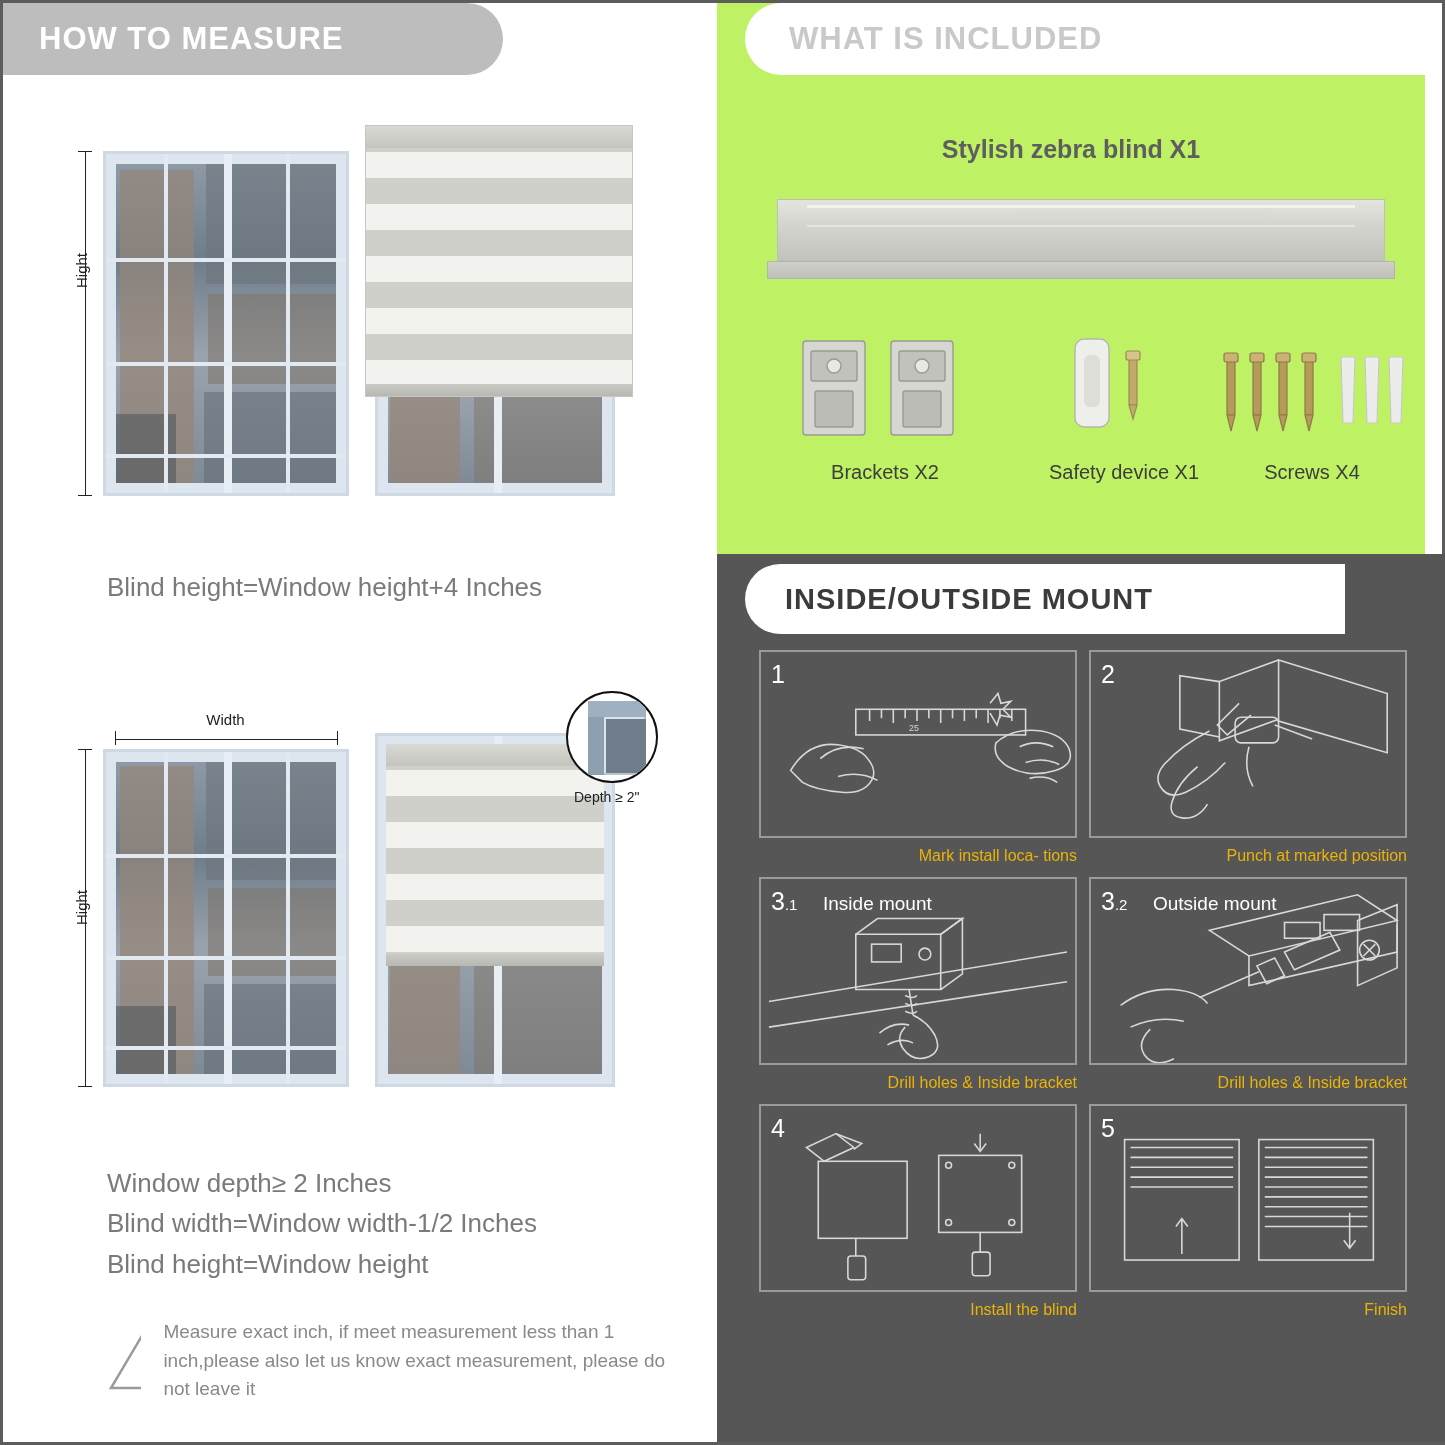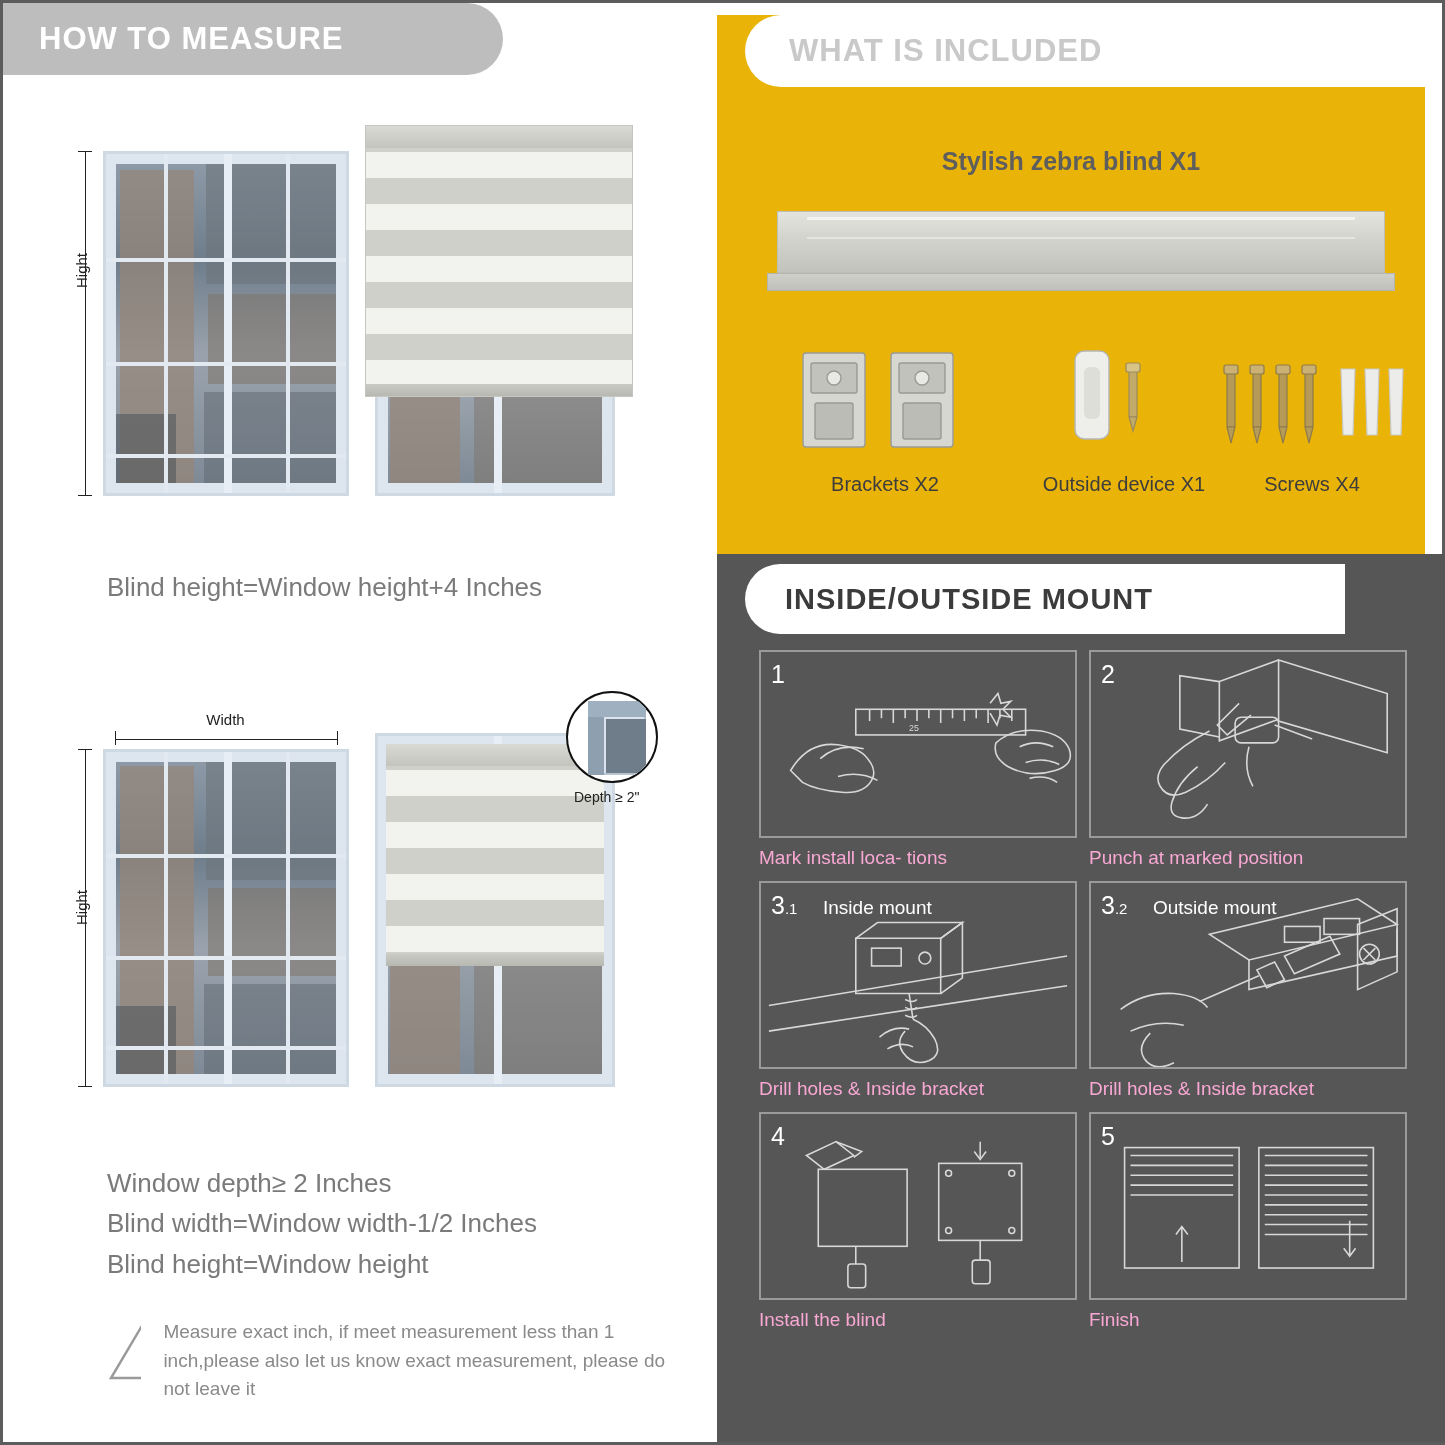--- a/index.html
+++ b/index.html
@@ -81,30 +81,30 @@
   .heading {
     font-size: 34px; color: #444; font-weight: normal;
   }
   .sub {
     font-size: 26px; color: #7a7a7a;
     line-height: 1.55;
   }
 
   .warn-box {
     position: absolute; left: 104px; top: 1315px;
-    display: flex; gap: 22px; align-items: flex-start;
+    display: flex; gap: 22px; align-items: center;
     width: 560px;
   }
   .warn-text { font-size: 19px; color: #8a8a8a; line-height: 1.5; }
 
   
   .right-top {
-    position: absolute; left: 714px; top: 12px;
+    position: absolute; left: 714px; top: 0;
     width: 708px; height: 551px;
-    background: #eab308;
+    background: #bef264;
   }
   .banner-white {
     height: 72px; background:#ffffff;
     border-radius: 36px 0 0 36px;
     margin-left: 28px;
     display:flex; align-items:center; padding-left: 44px;
     font-size: 31px; font-weight:bold; letter-spacing:1px;
     color: #c9c9c9;
   }
   .included-title {
@@ -148,21 +148,21 @@
   }
   .step-num {
     position:absolute; left: 10px; top: 8px;
     font-size: 25px; color:#fff; font-weight: normal;
   }
   .step-num small { font-size: 15px; }
   .step-inline {
     position:absolute; left: 62px; top: 14px;
     font-size: 19px; color:#fff;
   }
-  .step-cap { font-size: 19px; color:#f9a8d4; margin-top: 9px; }
+  .step-cap { font-size: 16px; color:#eab308; margin-top: 9px; text-align: right; }
   .sketch { position:absolute; inset:0; }
   .sketch line, .sketch path, .sketch polyline, .sketch rect, .sketch circle, .sketch ellipse {
     stroke: #d8d8d8; fill: none; stroke-width: 1.6;
   }
 </style>
 </head>
 <body>
 
 <div class="page">
 
@@ -324,21 +324,21 @@
       <svg width="130" height="108" viewBox="0 0 130 108">
         <rect x="18" y="6" width="34" height="88" rx="9" fill="#eeeeea" stroke="#b6b6b0" stroke-width="1.4"></rect>
         <rect x="27" y="22" width="16" height="52" rx="6" fill="#deded8"></rect>
         <g stroke="#9a8a5a" stroke-width="1.2" fill="#c2ab6a">
           <rect x="72" y="26" width="8" height="46" rx="2"></rect>
           <polygon points="72,72 80,72 76,86"></polygon>
           <rect x="69" y="18" width="14" height="9" rx="2" fill="#d8c487"></rect>
         </g>
       </svg>
     </div>
-    <div class="parts-label" style="position:absolute; left:282px; top:458px; width:250px;">Outside device X1</div>
+    <div class="parts-label" style="position:absolute; left:282px; top:458px; width:250px;">Safety device X1</div>
 
     <div style="position:absolute; left:500px; top:330px; width:190px; height:108px;">
       <svg width="190" height="108" viewBox="0 0 190 108">
         <g stroke="#8d7b4d" stroke-width="1.2" fill="#b59b57">
           <rect x="10" y="28" width="8" height="54" rx="2"></rect>
             <polygon points="10,82 18,82 14,98"></polygon>
             <rect x="7" y="20" width="14" height="9" rx="2" fill="#cbb273"></rect>
           <rect x="36" y="28" width="8" height="54" rx="2"></rect>
             <polygon points="36,82 44,82 40,98"></polygon>
             <rect x="33" y="20" width="14" height="9" rx="2" fill="#cbb273"></rect>

